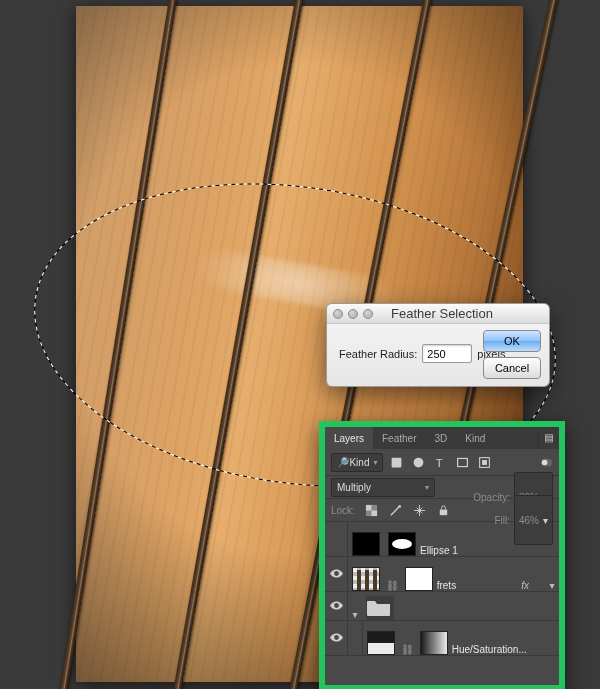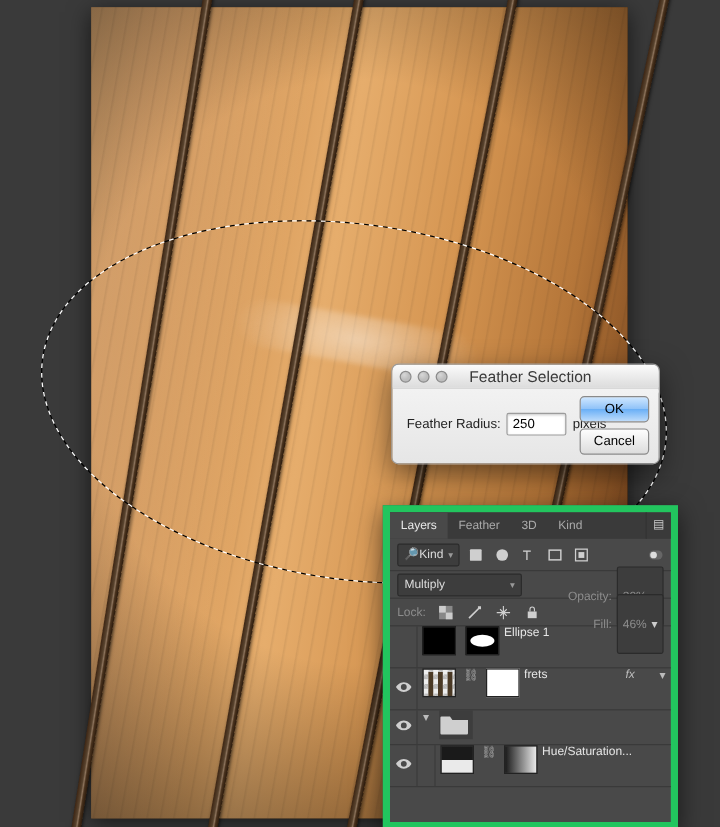--- a/index.html
+++ b/index.html
@@ -60,21 +60,21 @@
   .select{height:17px;background:#3d3d3d;border:1px solid #2b2b2b;border-radius:2px;display:flex;align-items:center;padding:0 5px;color:#ddd;}
   .select .caret{margin-left:4px;font-size:8px;color:#999;}
   .iconbtn{width:18px;height:18px;display:flex;align-items:center;justify-content:center;color:#cfcfcf;}
   .iconbtn svg{width:13px;height:13px;fill:#cfcfcf;}
   .row2,.row3{height:22px;display:flex;align-items:center;padding:0 6px;gap:10px;border-bottom:1px solid #3a3a3a;font-size:10px;}
   .row2 .select{flex:0 0 92px;justify-content:space-between;}
   .muted{color:#8d8d8d;}
   .pct{height:16px;background:#3d3d3d;border:1px solid #2b2b2b;border-radius:2px;padding:16px 4px;display:flex;align-items:center;gap:4px;}
   
   .layers{}
-  .layer{display:flex;align-items:flex-start;height:34px;border-bottom:1px solid #3a3a3a;}
+  .layer{display:flex;align-items:flex-end;height:34px;border-bottom:1px solid #3a3a3a;}
   .vis{width:22px;height:100%;display:flex;align-items:center;justify-content:center;border-right:1px solid #3a3a3a;}
   .eye svg{width:13px;height:9px;fill:#cfcfcf;}
   .indent{width:14px;height:100%;border-right:1px solid #3a3a3a;}
   .thumb{width:28px;height:24px;margin:0 4px;background:#fff;border:1px solid #222;position:relative;box-sizing:border-box;}
   .thumb.mask{background:#fff;}
   .thumb.black{background:#000;}
   .thumb.mask-ellipse{background:#000;}
   .thumb.mask-ellipse::after{content:"";position:absolute;left:3px;top:6px;width:20px;height:10px;background:#fff;border-radius:50%;}
   .thumb.checker{background:
     linear-gradient(45deg,#bbb 25%,transparent 25%,transparent 75%,#bbb 75%),

